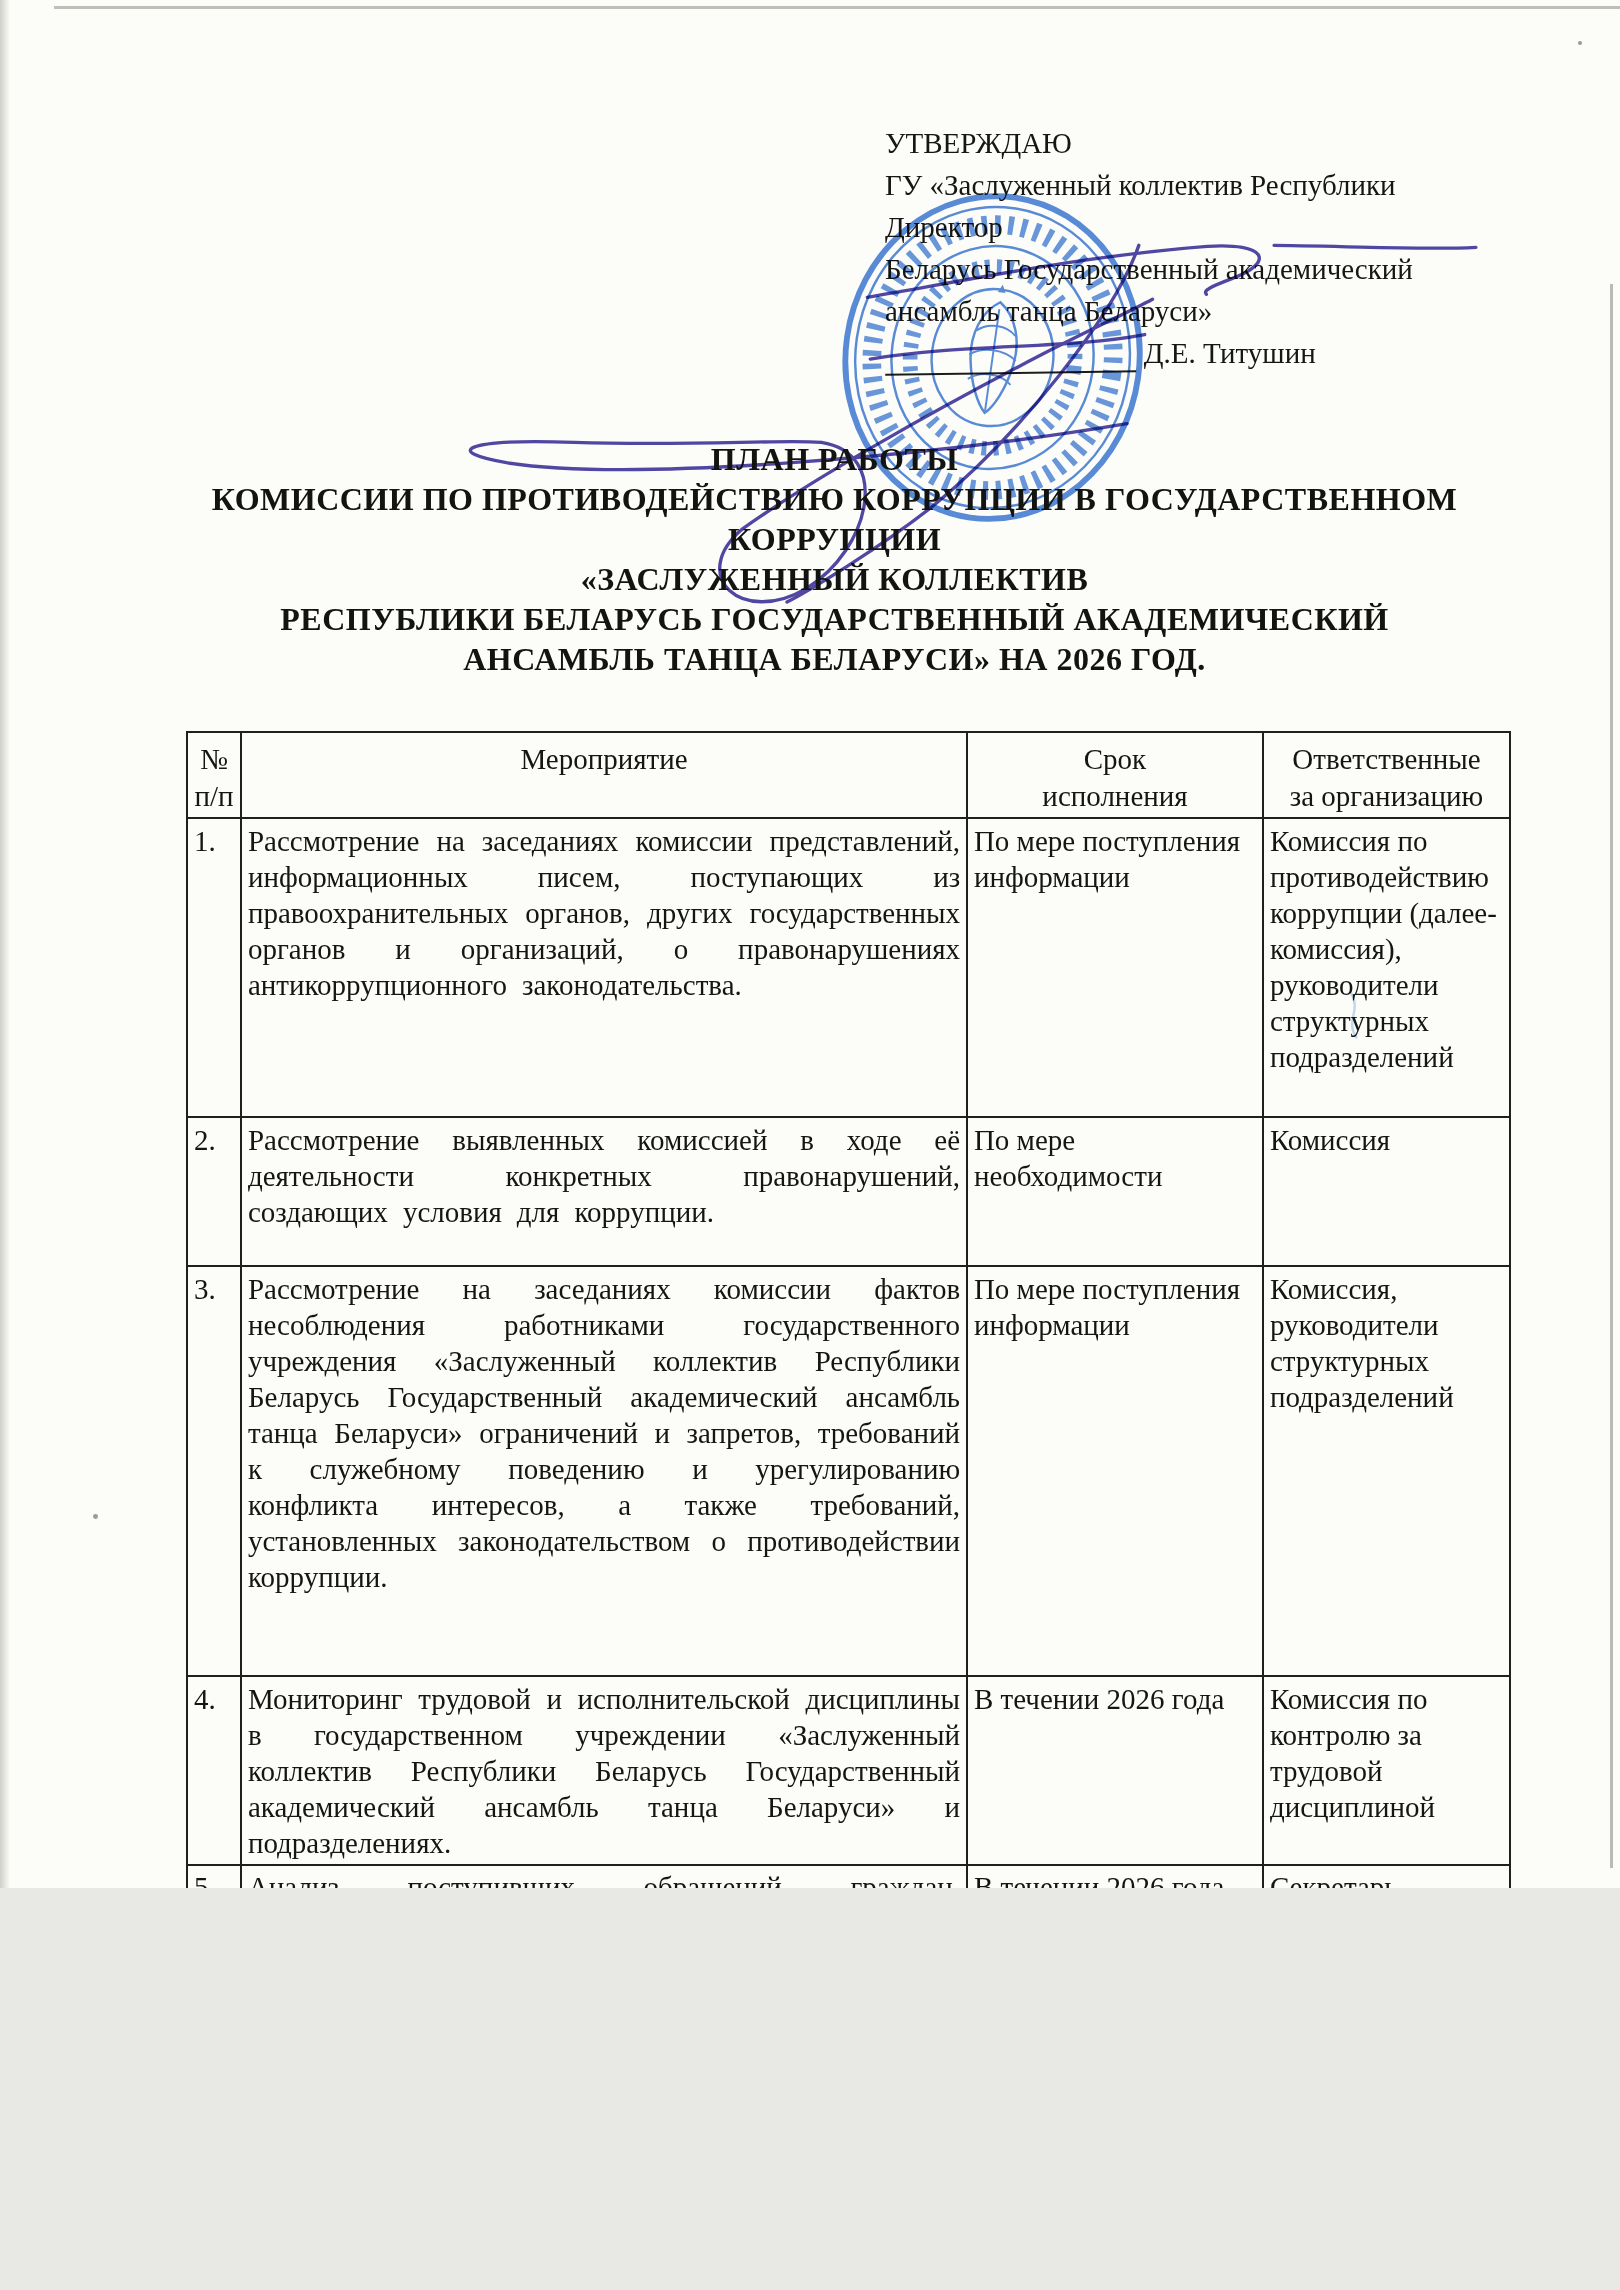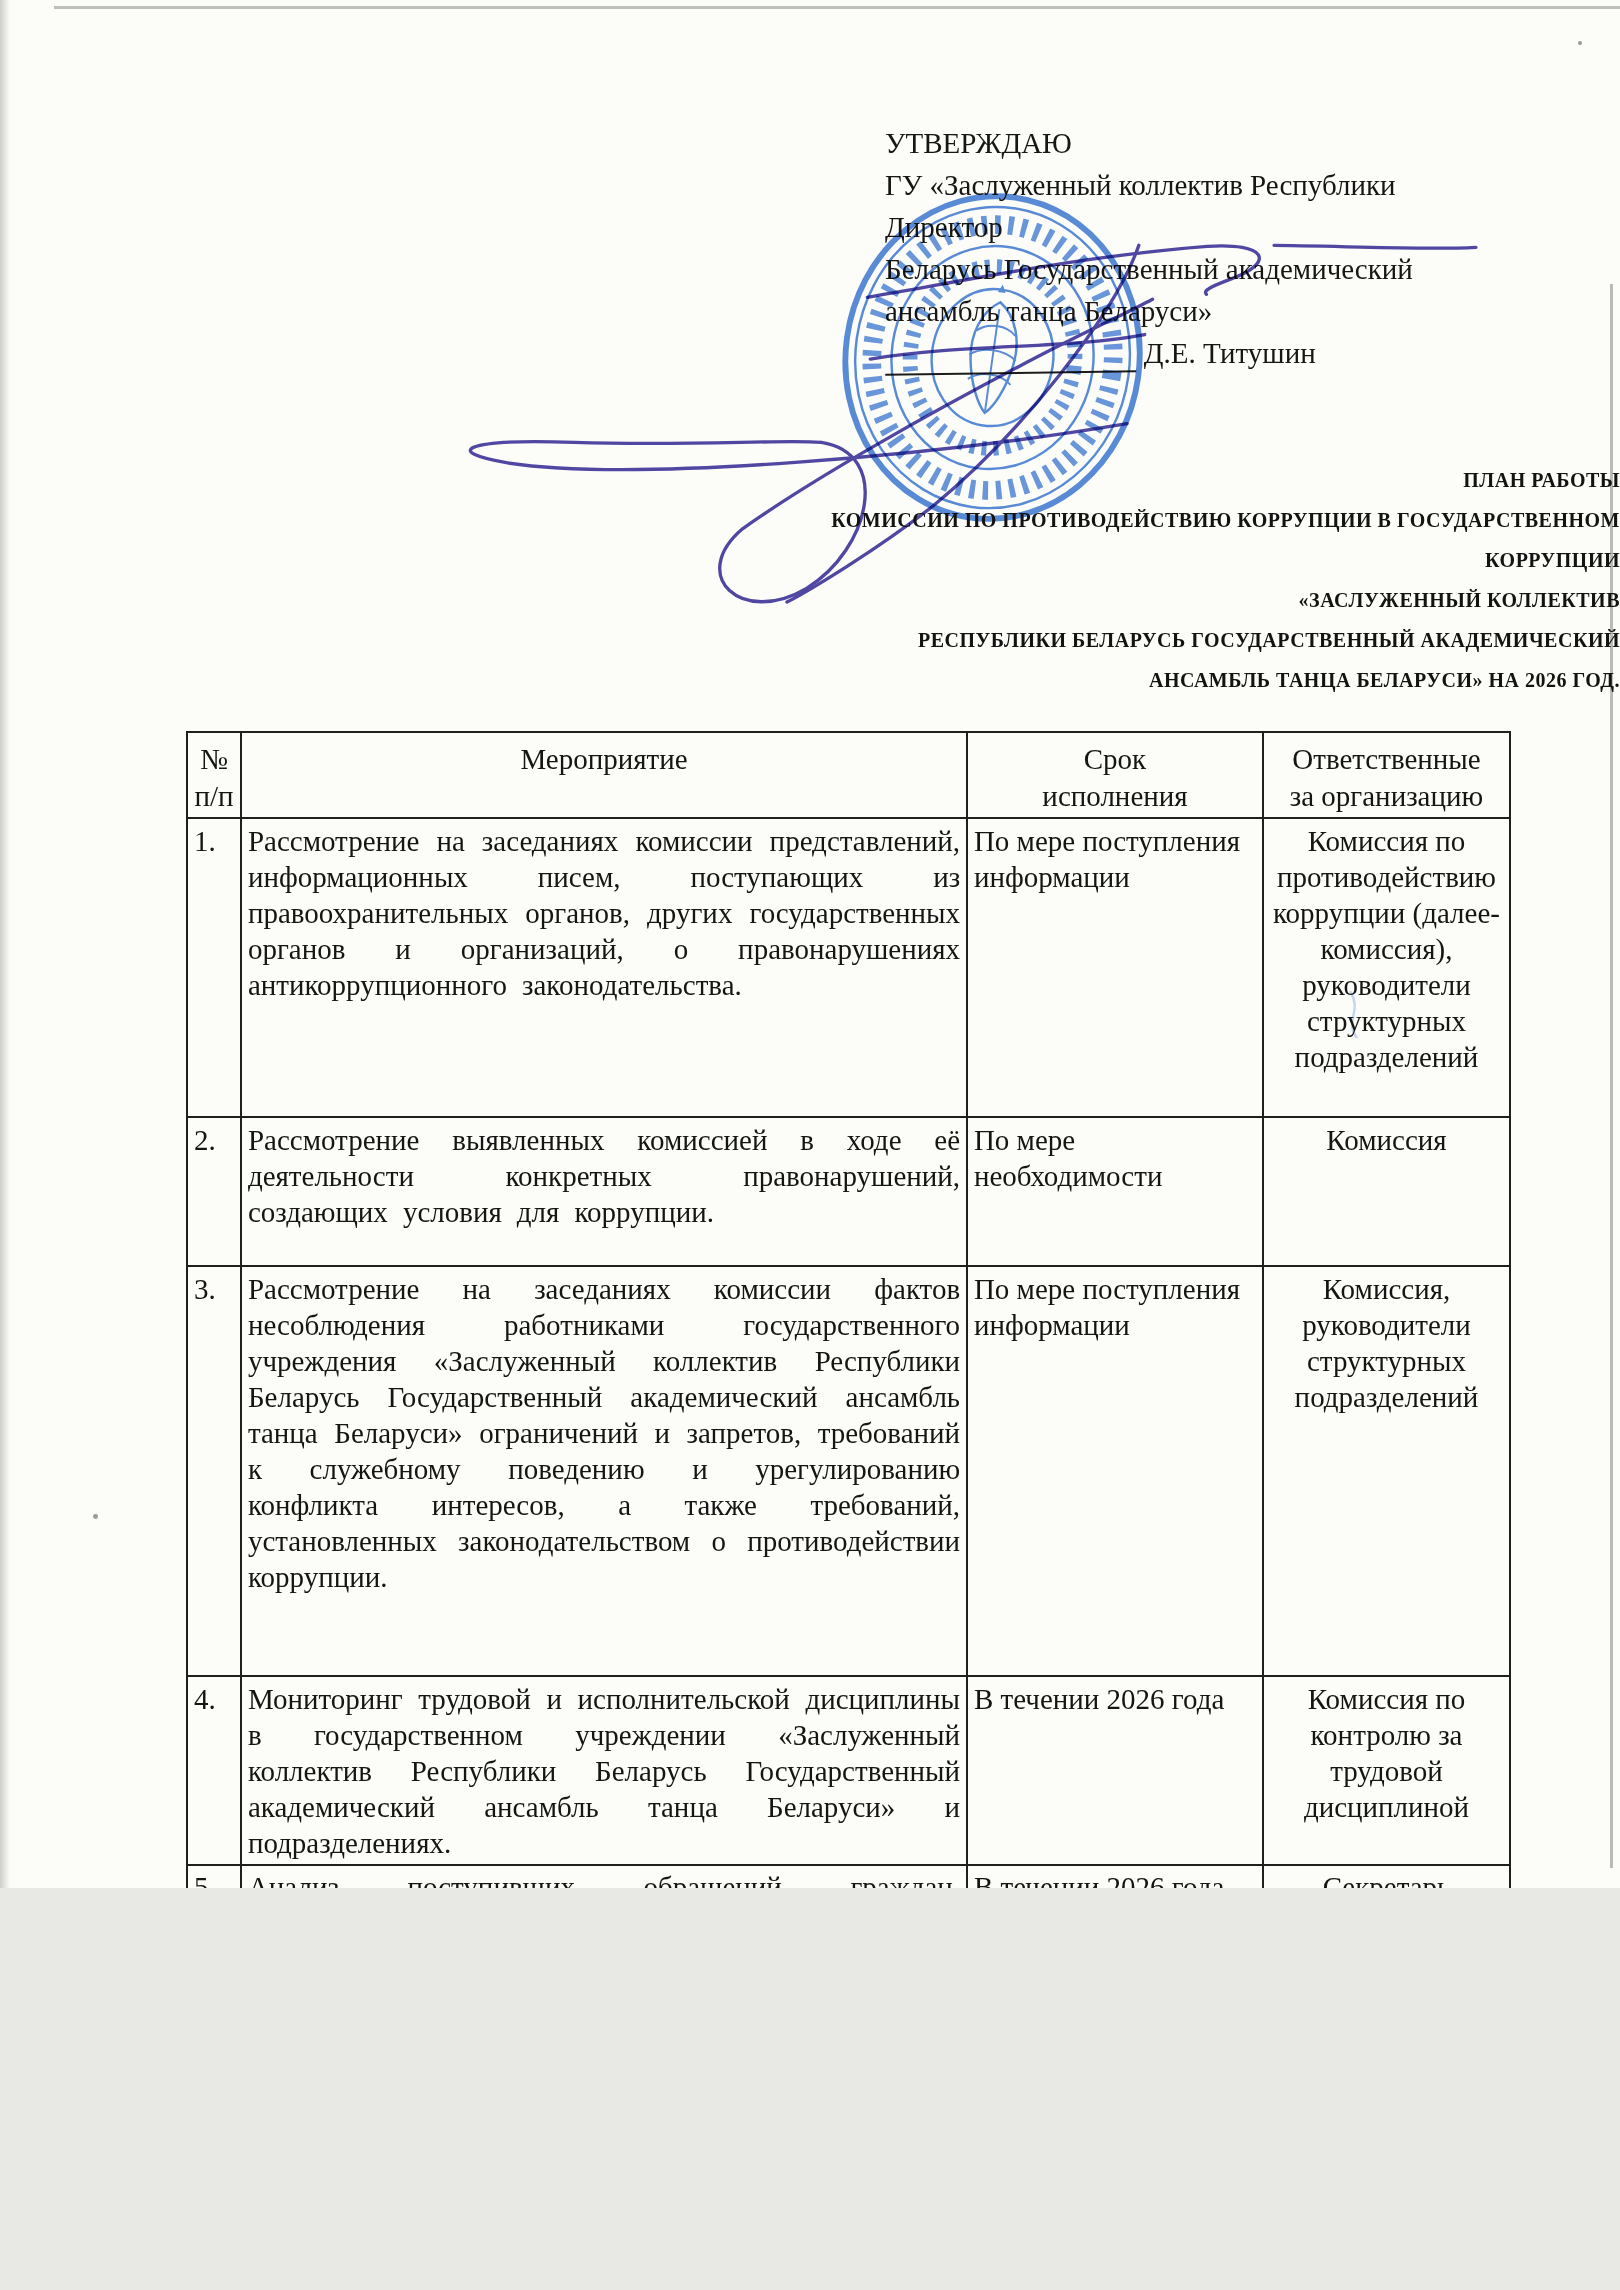--- a/index.html
+++ b/index.html
@@ -25,43 +25,43 @@
   .approval{
     position:absolute;left:885px;top:122px;width:627px;
     font-size:29px;line-height:42px;white-space:nowrap;
   }
   .sig-row{display:flex;align-items:flex-end;}
   .sig-underline{display:inline-block;width:251px;height:33px;
     border-bottom:2.9px solid #1c1c1c;transform:rotate(-0.8deg);margin-right:7.8px;}
 
   
   .doc-title{
-    position:absolute;left:49px;top:460px;width:1571px;
-    text-align:right;font-weight:bold;font-size:20px;line-height:40px;
+    position:absolute;left:49px;top:439px;width:1571px;
+    text-align:center;font-weight:bold;font-size:32px;line-height:40px;
     letter-spacing:0.5px;color:#131311;
   }
 
   
   table.plan{
     position:absolute;left:186px;top:731px;
     border-collapse:collapse;table-layout:fixed;width:1323px;
     font-size:29px;color:#151513;
   }
   table.plan td,table.plan th{
     border:2px solid #1f1f1c;vertical-align:top;
     font-weight:normal;line-height:36px;padding:3.9px 5.9px 2px 5.9px;
     overflow:hidden;
   }
   table.plan{border:2.9px solid #1f1f1c;}
   tr.hdr th{text-align:center;line-height:37px;padding-top:7.8px;}
   td.c-num{text-align:left;padding-left:9.8px;}
   td.c-act{text-align:justify;padding:5.9px 17.6px 2px 15.7px;word-spacing:7.8px;margin-top:32px;}
   td.c-act.justify-last{text-align-last:justify;}
   td.c-dl{padding:5.9px 43px 2px 43px;}
-  td.c-resp{text-align:center;padding:5.9px 7.8px 2px 7.8px;border-radius:28px;}
+  td.c-resp{padding:5.9px 7.8px 2px 7.8px;border-radius:28px;}
   tr.r5 td{line-height:35px;}
 
   
   .stamp-svg{position:absolute;left:828px;top:176px;width:333px;height:368px;
     mix-blend-mode:multiply;opacity:.85;}
   .sig-svg{position:absolute;left:0;top:0;width:1620px;height:2291px;
     mix-blend-mode:multiply;opacity:.92;}
 </style>
 </head>
 <body>

